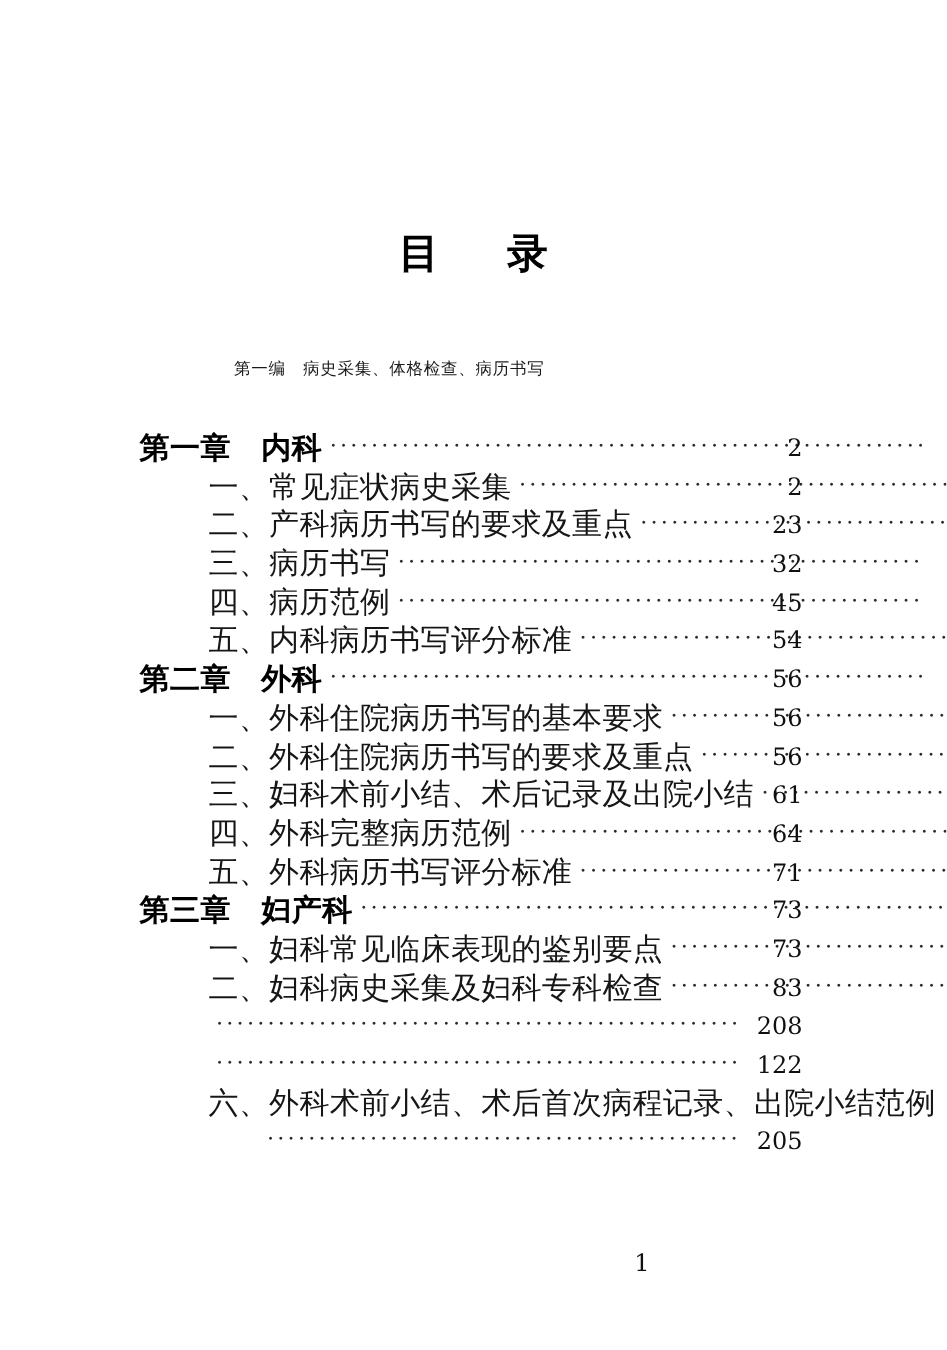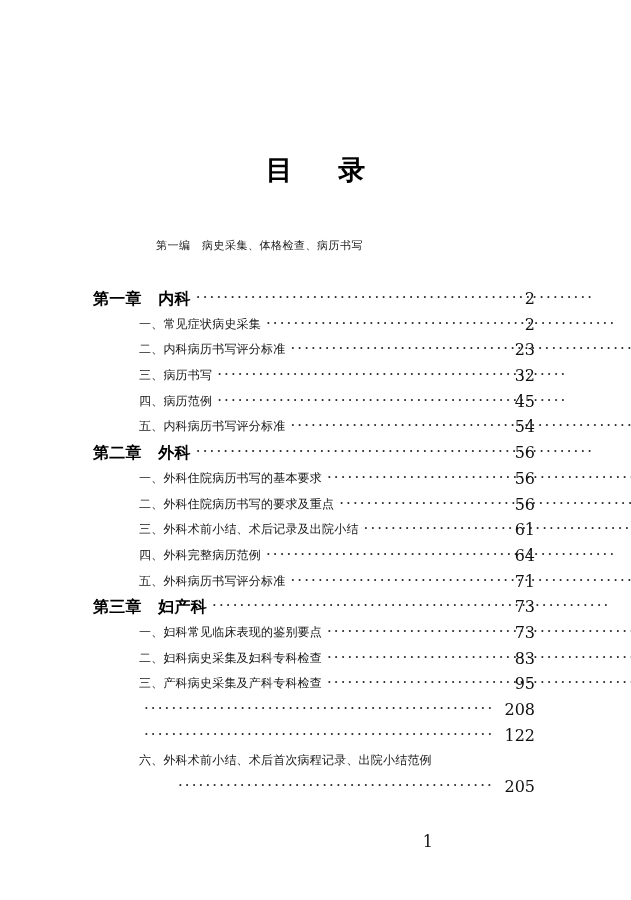--- a/index.html
+++ b/index.html
@@ -73,33 +73,33 @@
     white-space: pre;
   }
 
   
   .level-chapter {
     padding-left: 93px;
   }
   .level-chapter .label {
     font-family: "DejaVu Sans", "Liberation Sans", sans-serif;
     font-weight: bold;
-    font-size: 16px;
+    font-size: 20px;
     color: #000000;
     letter-spacing: 0.3px;
   }
 
   
   .level-item {
     padding-left: 139px;
   }
   .level-item .label {
     font-family: "DejaVu Serif", "Liberation Serif", serif;
     font-weight: normal;
-    font-size: 12px;
+    font-size: 20px;
     color: #161616;
     letter-spacing: 0.2px;
   }
 
   
   .leader {
     display: inline-block;
     vertical-align: top;
     overflow: hidden;
     height: 25.7px;
@@ -151,34 +151,33 @@
 
 <div class="page">
 
   <div class="toc-title">目  录</div>
 
   <div class="part-header">第一编　病史采集、体格检查、病历书写</div>
 
   <div class="toc-list">
       <div class="toc-row level-chapter"><span class="label">第一章　内科</span><span class="gap-sm"></span><span class="leader" style="width: 397px;"></span><span class="pagenum">2</span></div>
       <div class="toc-row level-item"><span class="label">一、常见症状病史采集</span><span class="gap-sm"></span><span class="leader" style="width: 351px;"></span><span class="pagenum">2</span></div>
-      <div class="toc-row level-item"><span class="label">二、内科病历书写评分标准</span><span class="gap-sm"></span><span class="leader" style="width: 351px;"></span><span class="pagenum">23</span></div>
+      <div class="toc-row level-item"><span class="label">二、产科病历书写的要求及重点</span><span class="gap-sm"></span><span class="leader" style="width: 351px;"></span><span class="pagenum">23</span></div>
       <div class="toc-row level-item"><span class="label">三、病历书写</span><span class="gap-sm"></span><span class="leader" style="width: 351px;"></span><span class="pagenum">32</span></div>
       <div class="toc-row level-item"><span class="label">四、病历范例</span><span class="gap-sm"></span><span class="leader" style="width: 351px;"></span><span class="pagenum">45</span></div>
       <div class="toc-row level-item"><span class="label">五、内科病历书写评分标准</span><span class="gap-sm"></span><span class="leader" style="width: 351px;"></span><span class="pagenum">54</span></div>
       <div class="toc-row level-chapter"><span class="label">第二章　外科</span><span class="gap-sm"></span><span class="leader" style="width: 397px;"></span><span class="pagenum">56</span></div>
       <div class="toc-row level-item"><span class="label">一、外科住院病历书写的基本要求</span><span class="gap-sm"></span><span class="leader" style="width: 351px;"></span><span class="pagenum">56</span></div>
       <div class="toc-row level-item"><span class="label">二、外科住院病历书写的要求及重点</span><span class="gap-sm"></span><span class="leader" style="width: 351px;"></span><span class="pagenum">56</span></div>
-      <div class="toc-row level-item"><span class="label">三、外科术前小结、术后记录及出院小结</span><span class="gap-sm"></span><span class="leader" style="width: 351px;"></span><span class="pagenum">61</span></div>
+      <div class="toc-row level-item"><span class="label">三、妇科术前小结、术后记录及出院小结</span><span class="gap-sm"></span><span class="leader" style="width: 351px;"></span><span class="pagenum">61</span></div>
       <div class="toc-row level-item"><span class="label">四、外科完整病历范例</span><span class="gap-sm"></span><span class="leader" style="width: 351px;"></span><span class="pagenum">64</span></div>
       <div class="toc-row level-item"><span class="label">五、外科病历书写评分标准</span><span class="gap-sm"></span><span class="leader" style="width: 351px;"></span><span class="pagenum">71</span></div>
       <div class="toc-row level-chapter"><span class="label">第三章　妇产科</span><span class="gap-sm"></span><span class="leader" style="width: 397px;"></span><span class="pagenum">73</span></div>
       <div class="toc-row level-item"><span class="label">一、妇科常见临床表现的鉴别要点</span><span class="gap-sm"></span><span class="leader" style="width: 351px;"></span><span class="pagenum">73</span></div>
       <div class="toc-row level-item"><span class="label">二、妇科病史采集及妇科专科检查</span><span class="gap-sm"></span><span class="leader" style="width: 351px;"></span><span class="pagenum">83</span></div>
-      <div class="toc-row level-item"><span class="label">三、产科病史采集及产科专科检查</span><span class="gap-sm"></span><span class="leader" style="width: 351px;"></span><span class="pagenum">95</span></div>
       <div class="toc-row level-item"><span class="gap-sm"></span><span class="leader" style="width: 351px;"></span><span class="pagenum">208</span></div>
       <div class="toc-row level-item"><span class="gap-sm"></span><span class="leader" style="width: 351px;"></span><span class="pagenum">122</span></div>
       <div class="toc-row level-item"><span class="label">六、外科术前小结、术后首次病程记录、出院小结范例</span></div>
       <div class="toc-row continuation"><span class="leader" style="width: 317px;"></span><span class="pagenum">205</span></div>
     </div>
 
   <div class="folio">1</div>
 
 </div>
 

